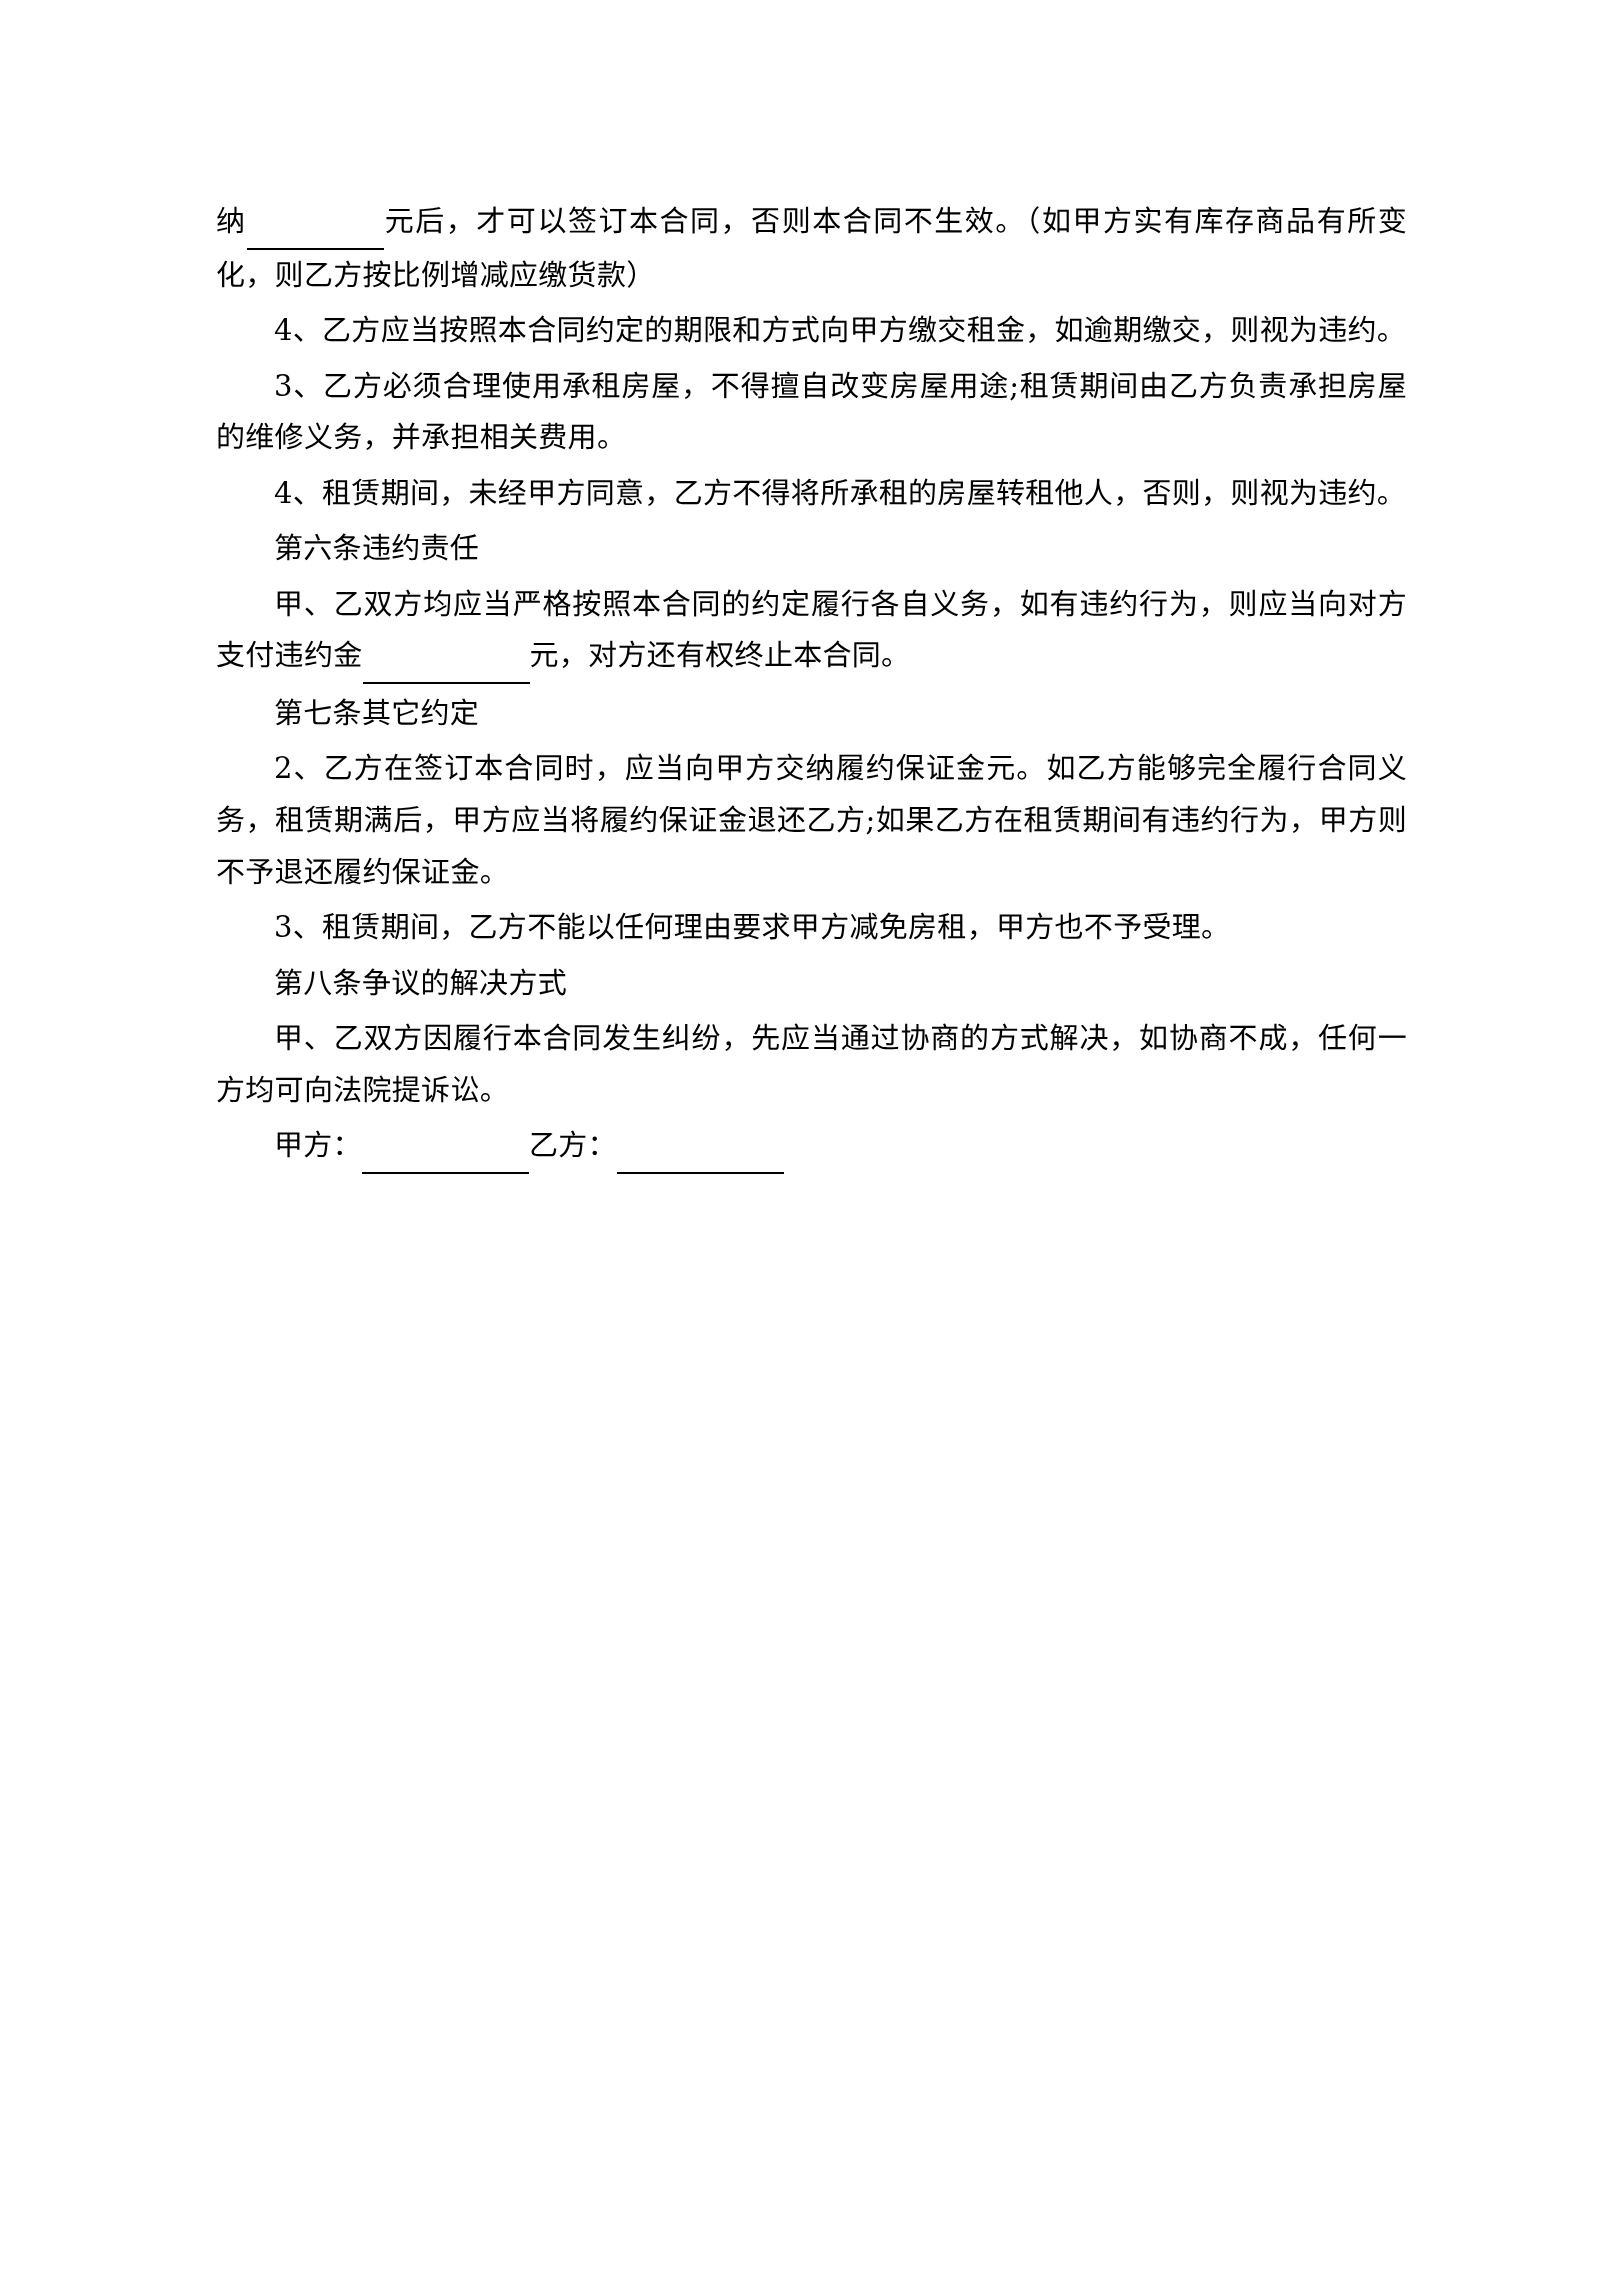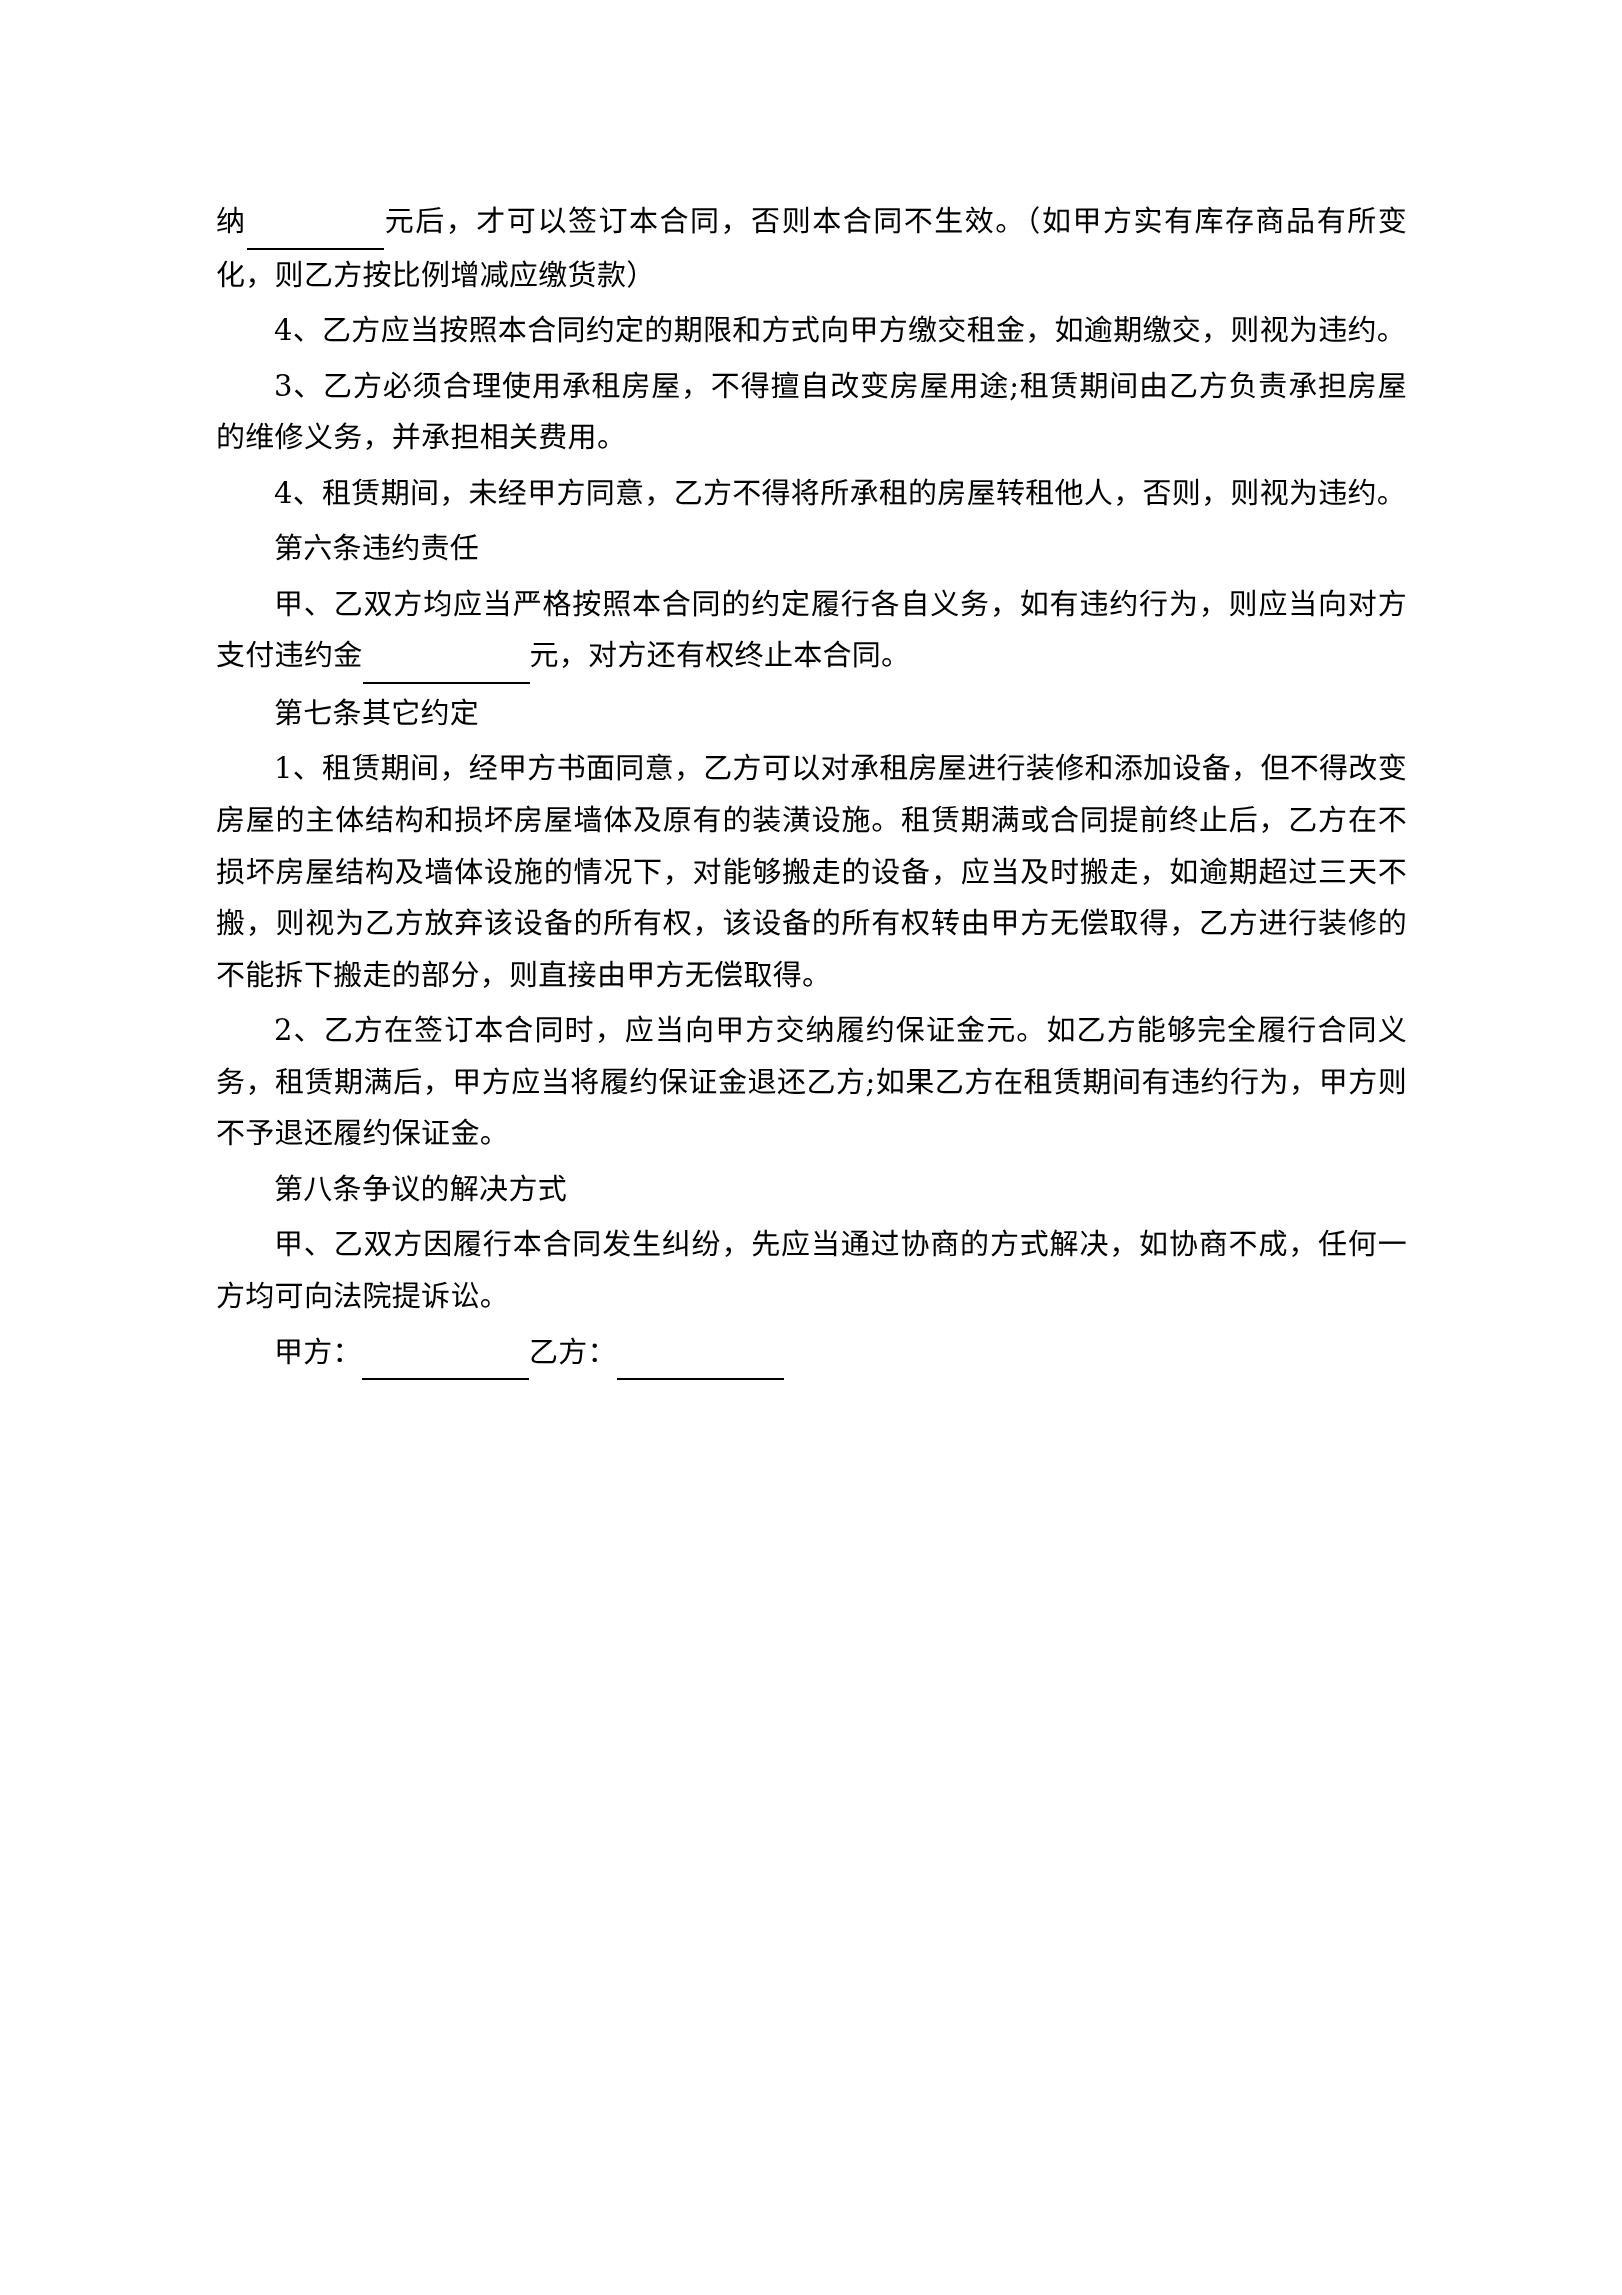--- a/index.html
+++ b/index.html
@@ -47,20 +47,20 @@
 
 <div class="page">
   <div class="doc-body" id="doc-body">
       <div class="para"><span>纳</span><span class="blank-line bl-md">&nbsp;</span><span>元后，才可以签订本合同，否则本合同不生效。（如甲方实有库存商品有所变化，则乙方按比例增减应缴货款）</span></div>
       <div class="para indent"><span>4、乙方应当按照本合同约定的期限和方式向甲方缴交租金，如逾期缴交，则视为违约。</span></div>
       <div class="para indent"><span>3、乙方必须合理使用承租房屋，不得擅自改变房屋用途;租赁期间由乙方负责承担房屋的维修义务，并承担相关费用。</span></div>
       <div class="para indent"><span>4、租赁期间，未经甲方同意，乙方不得将所承租的房屋转租他人，否则，则视为违约。</span></div>
       <div class="para indent"><span>第六条违约责任</span></div>
       <div class="para indent"><span>甲、乙双方均应当严格按照本合同的约定履行各自义务，如有违约行为，则应当向对方支付违约金</span><span class="blank-line bl-lg">&nbsp;</span><span>元，对方还有权终止本合同。</span></div>
       <div class="para indent"><span>第七条其它约定</span></div>
-      <div class="para indent"><span>1、租赁期间，经甲方书面同意，乙方可以对承租房屋进行装修和添加设备，但不得改变房屋的主体结构和损坏房屋墙体及原有的装潢设施。租赁期满或合同提前终止后，乙方在不损坏房屋结构及墙体设施的情况下，对能够搬走的设备，应当及时搬走，如逾期超过三天不搬，则视为乙方放弃该设备的所有权，该设备的所有权转由甲方无偿取得，乙方进行装修的不能拆下搬走的部分，则直接由甲方无偿取得。</span></div>
       <div class="para indent"><span>2、乙方在签订本合同时，应当向甲方交纳履约保证金元。如乙方能够完全履行合同义务，租赁期满后，甲方应当将履约保证金退还乙方;如果乙方在租赁期间有违约行为，甲方则不予退还履约保证金。</span></div>
+      <div class="para indent"><span>3、租赁期间，乙方不能以任何理由要求甲方减免房租，甲方也不予受理。</span></div>
       <div class="para indent"><span>第八条争议的解决方式</span></div>
       <div class="para indent"><span>甲、乙双方因履行本合同发生纠纷，先应当通过协商的方式解决，如协商不成，任何一方均可向法院提诉讼。</span></div>
       <div class="sig-line"><span>甲方：</span><span class="blank-line bl-lg">&nbsp;</span><span>乙方：</span><span class="blank-line bl-lg">&nbsp;</span></div>
     </div>
 </div>
 
 
 </body></html>

